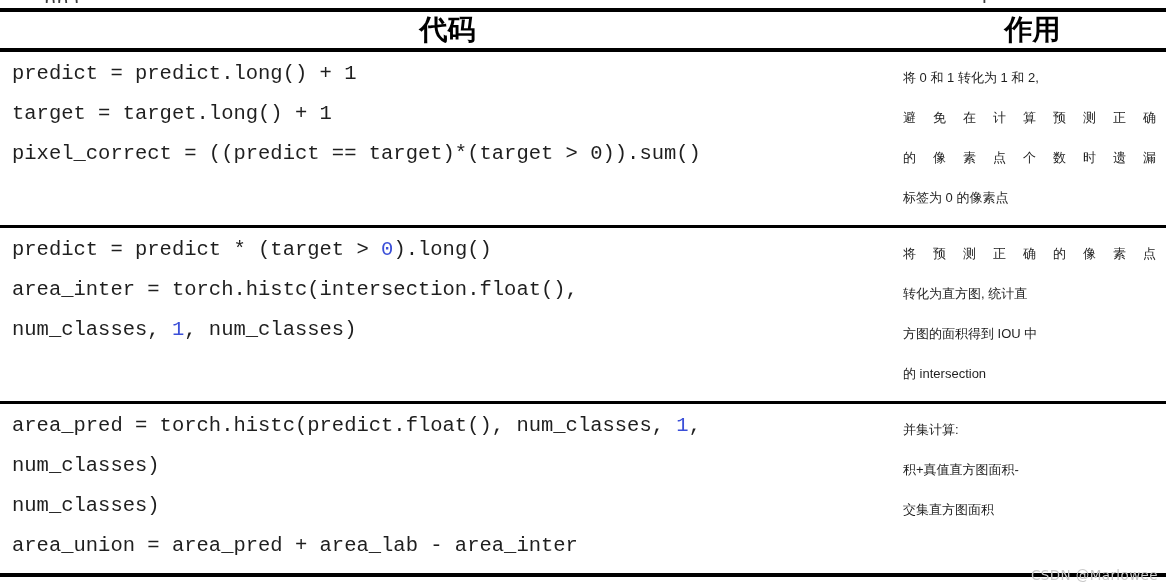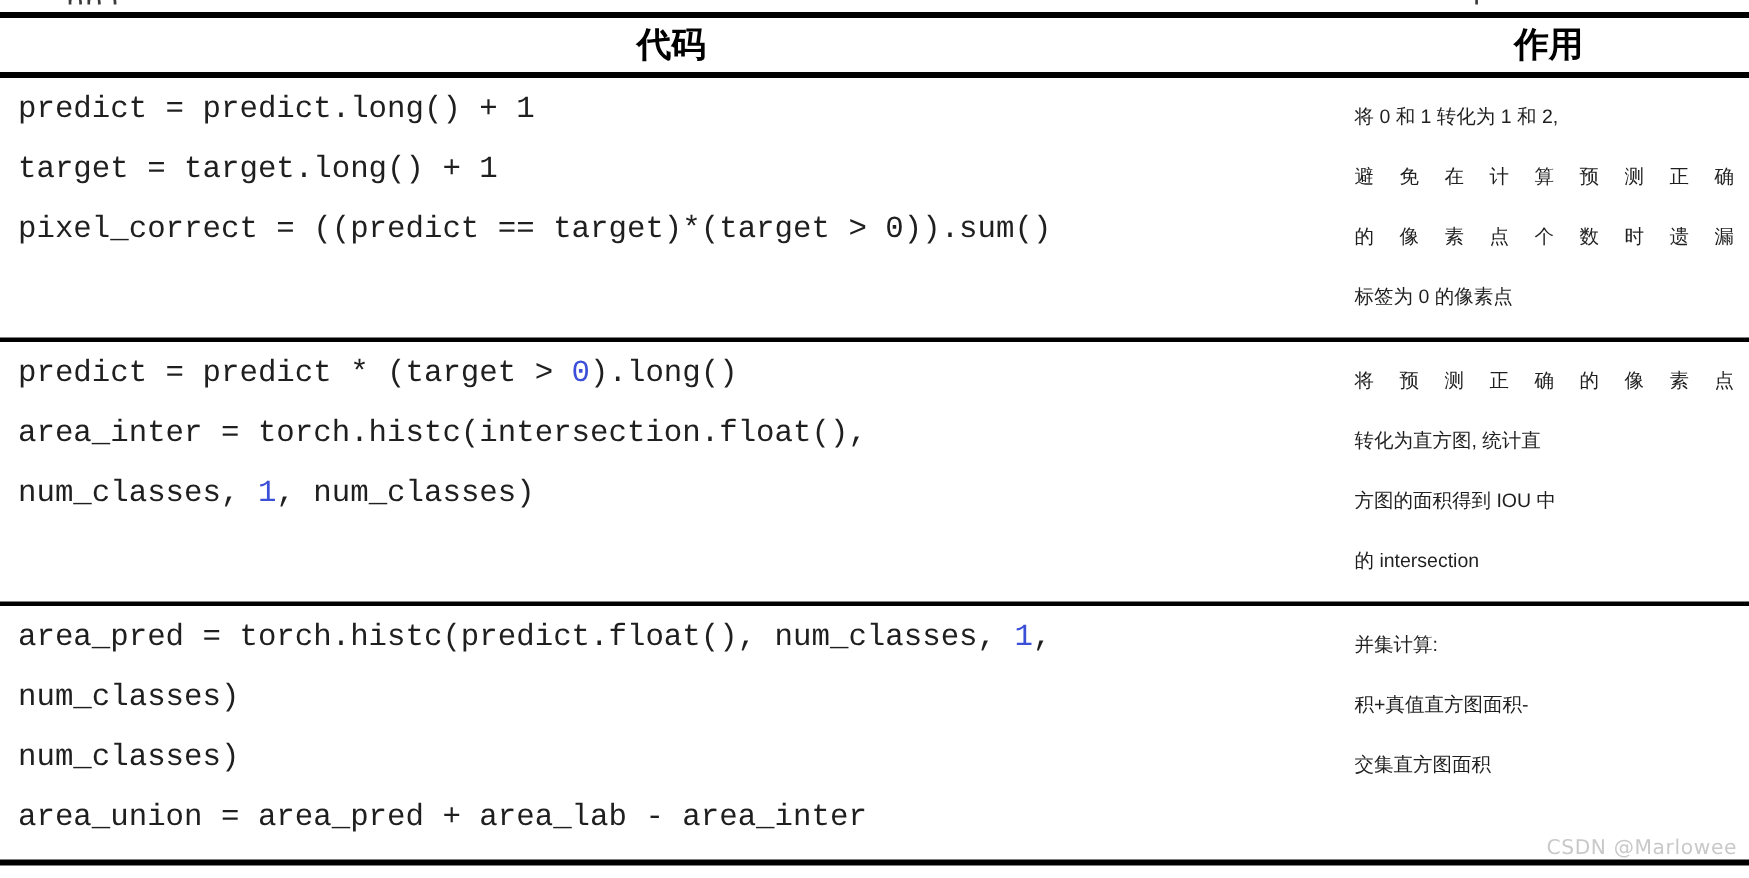--- a/index.html
+++ b/index.html
@@ -75,21 +75,21 @@
   .hdr .col-code,
   .hdr .col-desc {
     padding: 0;
     display: flex;
     align-items: center;
     justify-content: center;
     height: 100%;
   }
   .hdr-text {
     font-family: "DejaVu Sans", "Liberation Sans", sans-serif;
-    font-size: 23px;
+    font-size: 28px;
     font-weight: 600;
     color: #000000;
     line-height: 1;
   }
   .hdr .col-desc .hdr-text { margin-left: 4px; }
 
   
   .code-line {
     font-family: "Liberation Mono", "DejaVu Sans Mono", monospace;
     font-size: 20.5px;
@@ -111,21 +111,21 @@
   .desc-line.just {
     display: flex;
     justify-content: space-between;
   }
   .desc-line.just > span { display: inline-block; }
 
   
   .watermark {
     position: absolute;
     right: 8px;
-    bottom: 12px;
+    bottom: 2px;
     font-family: "DejaVu Sans", "Liberation Sans", sans-serif;
     font-size: 13.5px;
     color: #c9c9c9;
     letter-spacing: 0.4px;
     white-space: nowrap;
   }
 </style>
 </head>
 <body>
 

